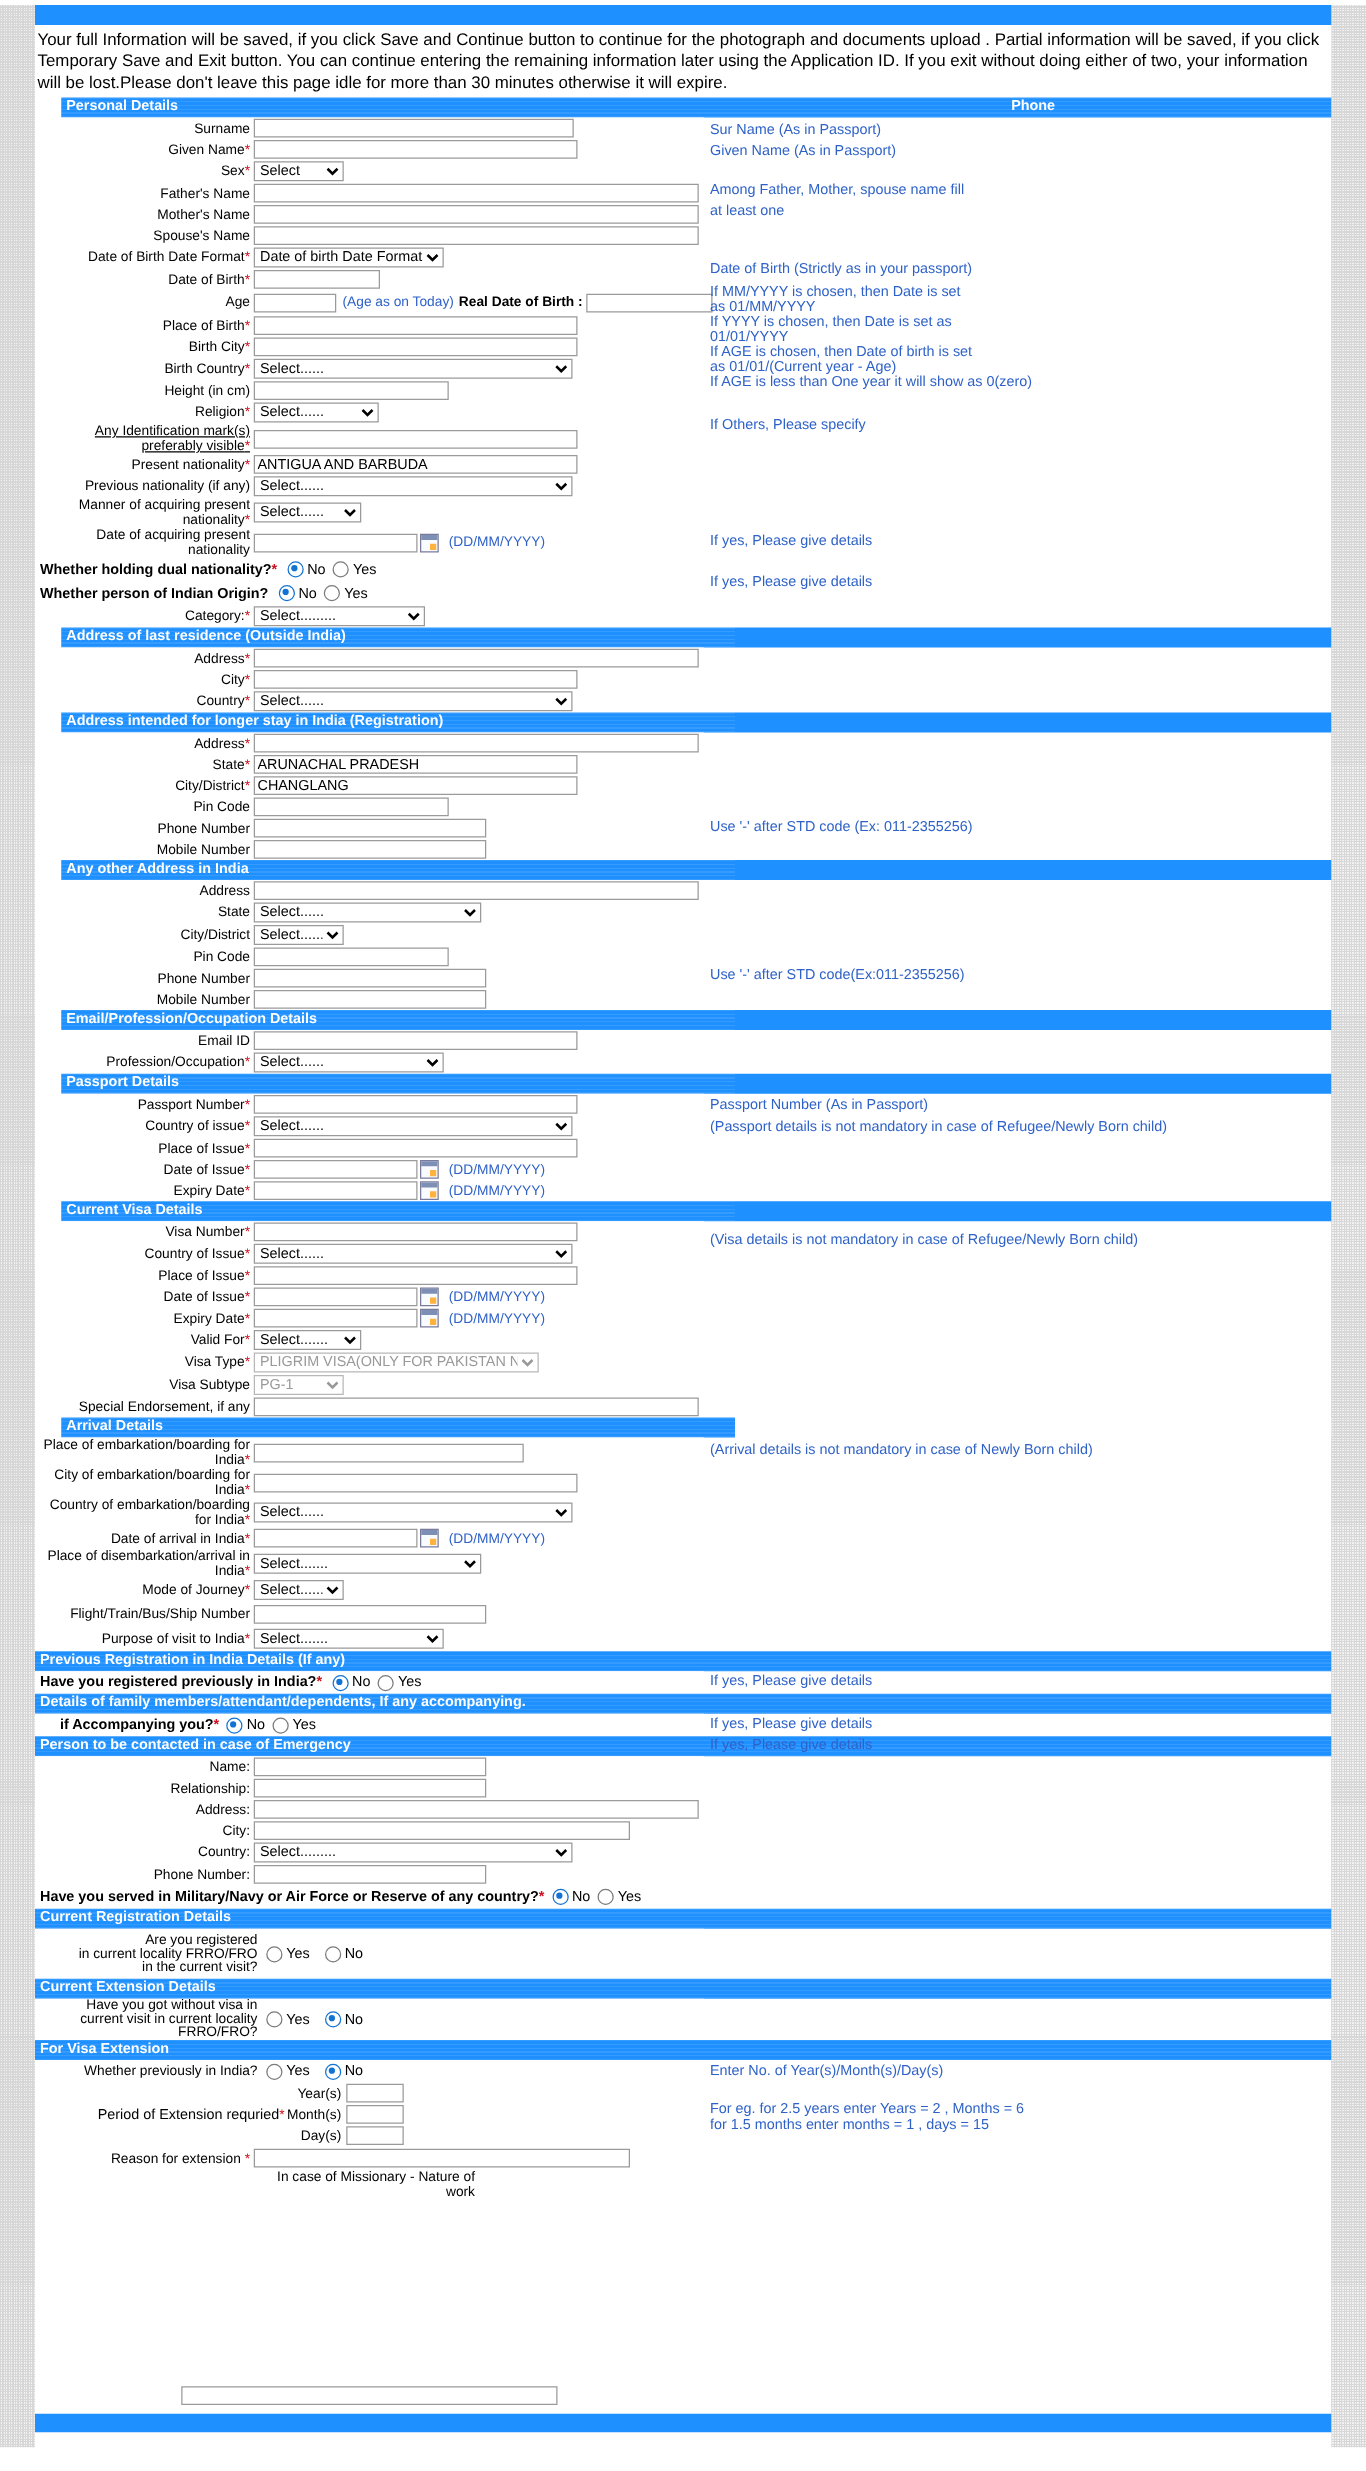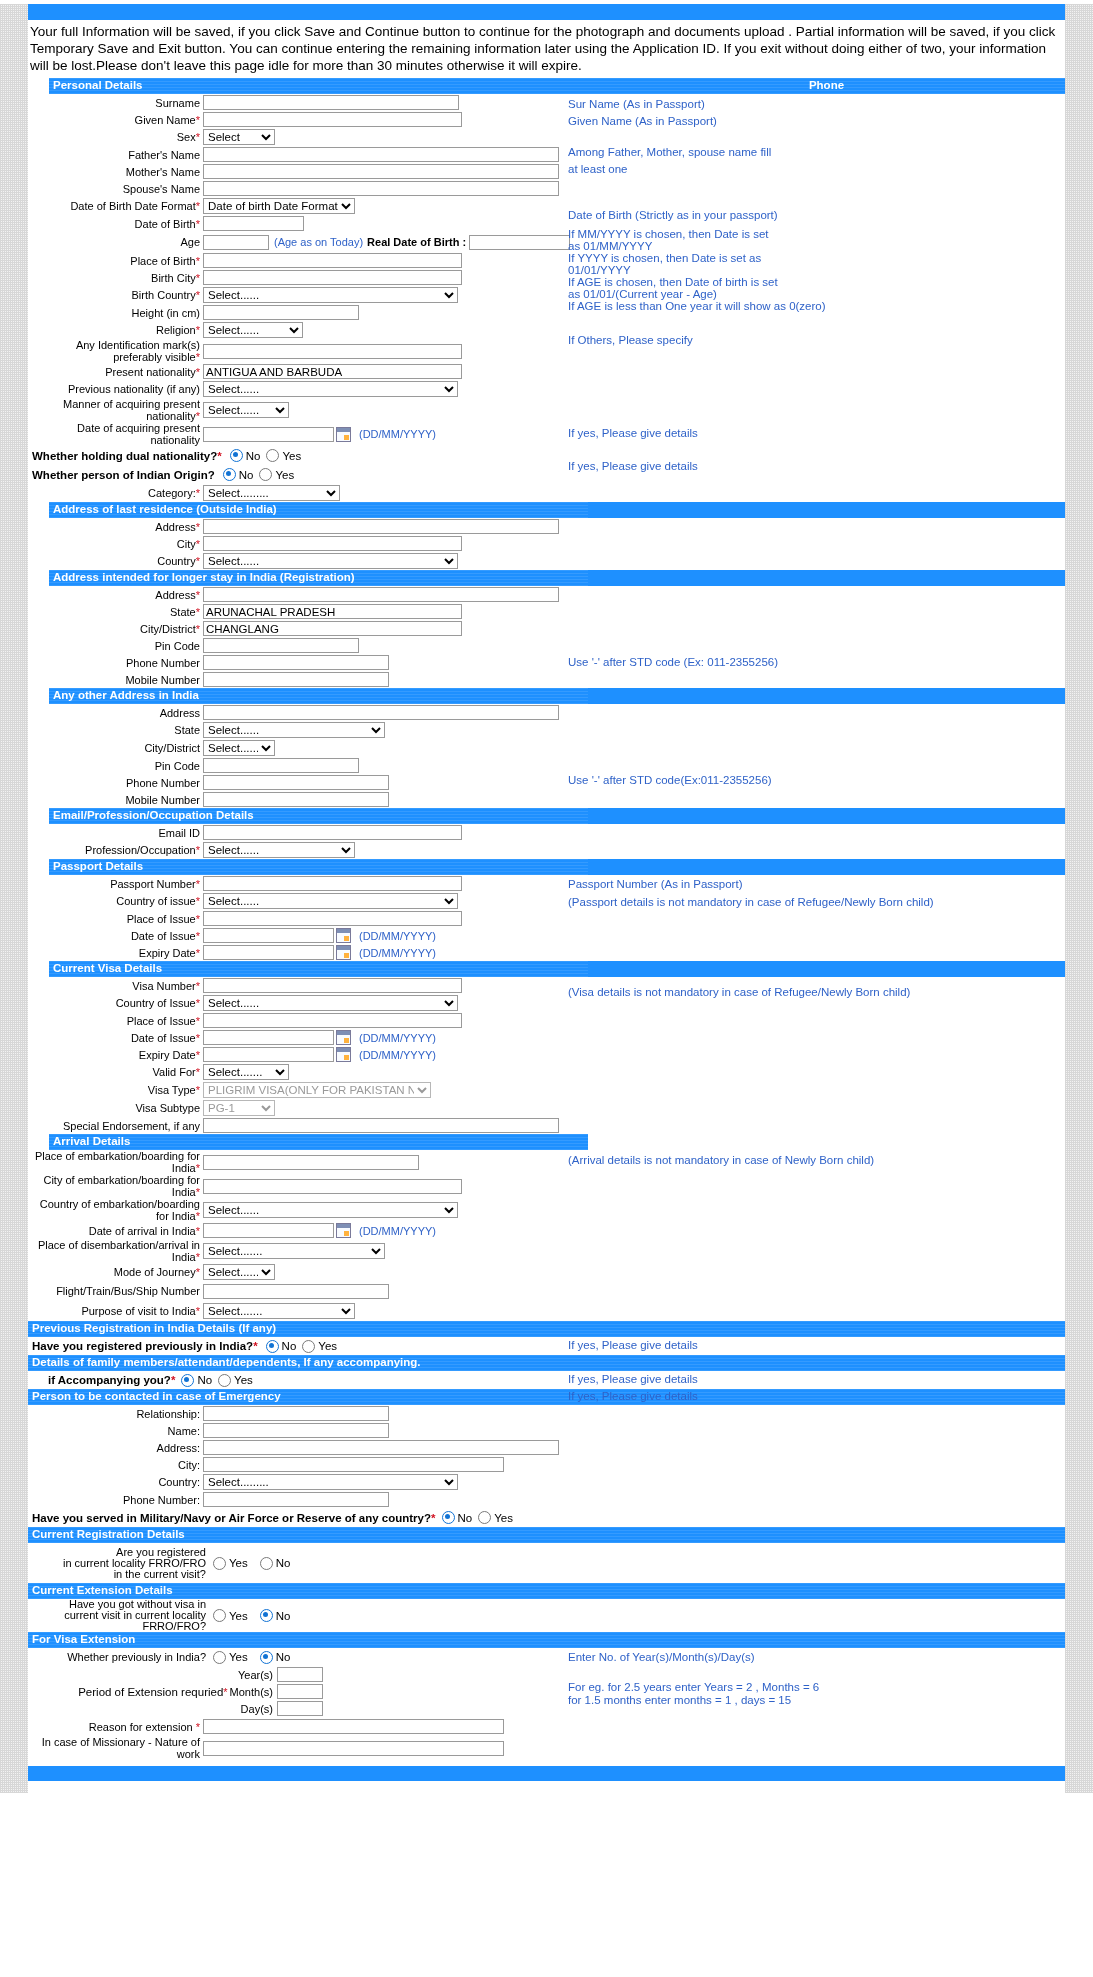--- a/index.html
+++ b/index.html
@@ -237,21 +237,21 @@
         </div>
 
         <div class="row">
           <div class="lblcell"><span>Religion</span><span class="req">*</span></div>
           <div class="fieldcell">
             <select class="sel s-100"><option>Select......</option></select>
           </div>
         </div>
 
         <div class="row">
-          <div class="lblcell" style="flex:0 0 172px;"><span>Any Identification mark(s) preferably visible</span><span class="req">*</span></div>
+          <div class="lblcell" style="flex:0 0 172px;text-decoration:underline;"><span>Any Identification mark(s) preferably visible</span><span class="req">*</span></div>
           <div class="fieldcell">
             <input class="txt w-255" value="" style="">
           </div>
         </div>
 
         <div class="row">
           <div class="lblcell"><span>Present nationality</span><span class="req">*</span></div>
           <div class="fieldcell">
             <input class="txt w-255" value="ANTIGUA AND BARBUDA" style="">
           </div>
@@ -708,27 +708,27 @@
         <div class="help-abs" style="top:2px;">If yes, Please give details</div>
       </div>
     </div>
 
     <div class="bandrow">
       <div class="band band-full">Person to be contacted in case of Emergency</div>
     </div>
     <div class="grid">
       <div class="col-form">
         <div class="row">
+          <div class="lblcell">Name:</div>
+          <div class="fieldcell">
+              <input class="txt w-180" value="" style="">
+            </div>
+        </div>
+        <div class="row">
           <div class="lblcell">Relationship:</div>
-          <div class="fieldcell">
-              <input class="txt w-180" value="" style="">
-            </div>
-        </div>
-        <div class="row">
-          <div class="lblcell">Name:</div>
           <div class="fieldcell">
               <input class="txt w-180" value="" style="">
             </div>
         </div>
         <div class="row">
           <div class="lblcell">Address:</div>
           <div class="fieldcell">
               <input class="txt w-350" value="" style="">
             </div>
         </div>
@@ -857,21 +857,21 @@
               <input class="txt w-40" value="" style="">
             </div>
         </div>
 
         <div class="row" style="min-height:19px;">
           <div class="lblcell"><span>Reason for extension </span><span class="req">*</span></div>
           <div class="fieldcell">
               <input class="txt w-295" value="" style="">
             </div>
         </div>
-        <div class="row" style="min-height:19px;">
+        <div class="row" style="min-height:19px;flex-direction:column;">
           <div class="lblcell">In case of Missionary - Nature of work</div>
           <div class="fieldcell">
               <input class="txt w-295" value="" style="">
             </div>
         </div>
       </div>
       <div class="col-help">
         <div class="help-abs" style="top:3px;">Enter No. of Year(s)/Month(s)/Day(s)</div>
         <div class="help-abs" style="top:33px;">For eg. for 2.5 years enter Years = 2 , Months = 6</div>
         <div class="help-abs" style="top:46px;">for 1.5 months enter months = 1 , days = 15</div>

